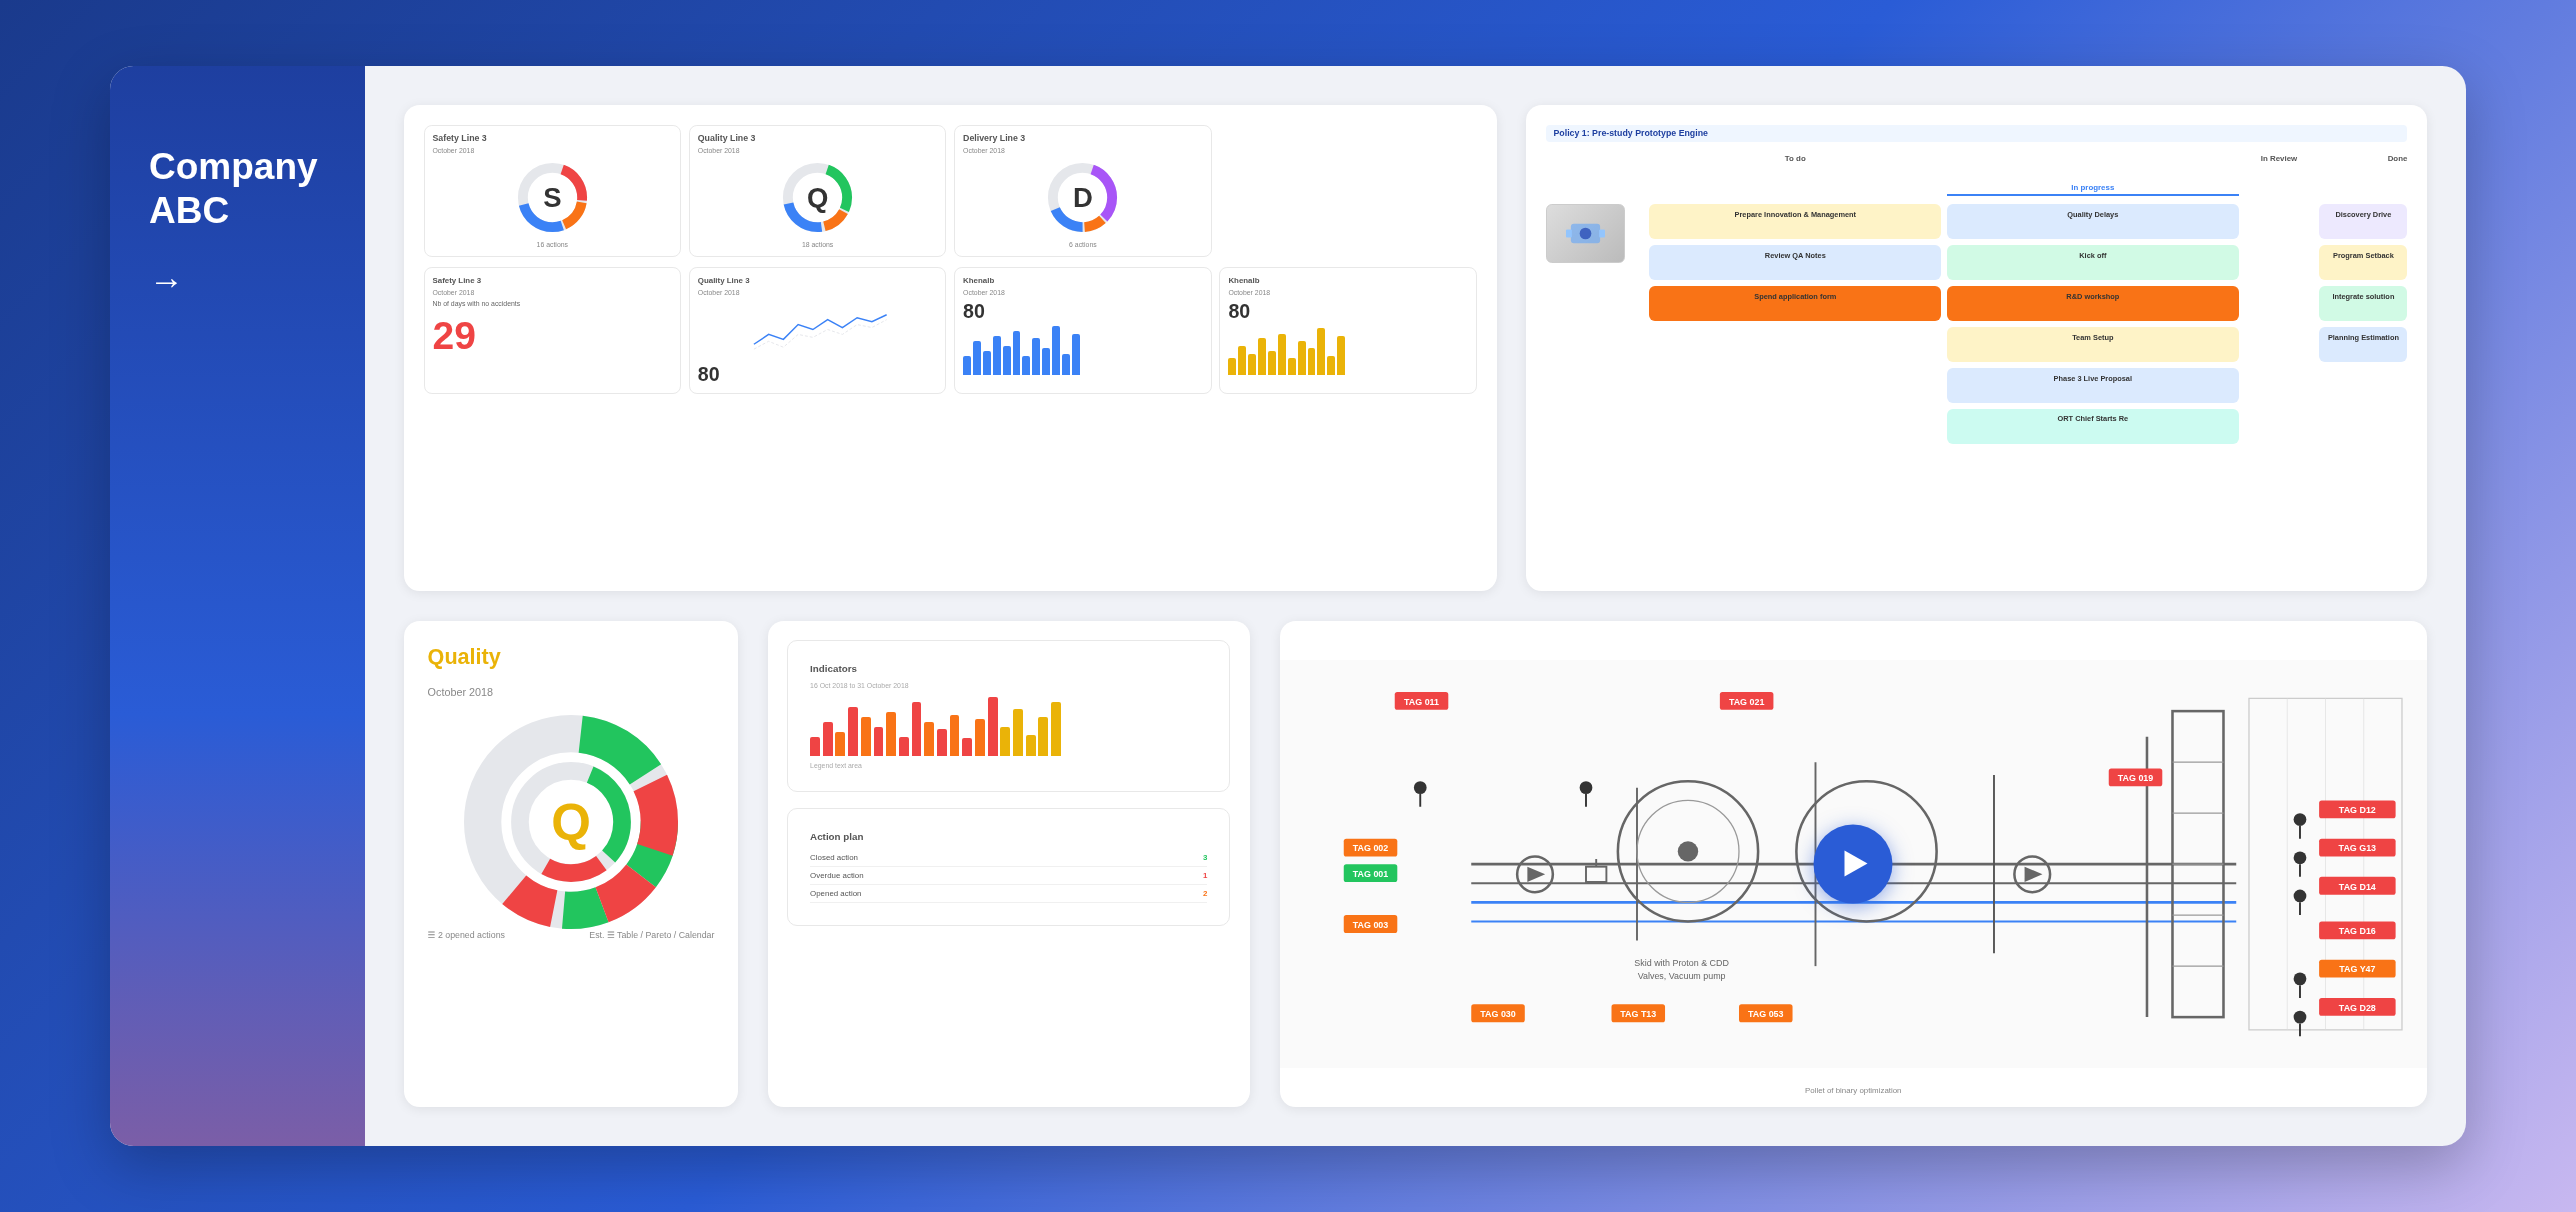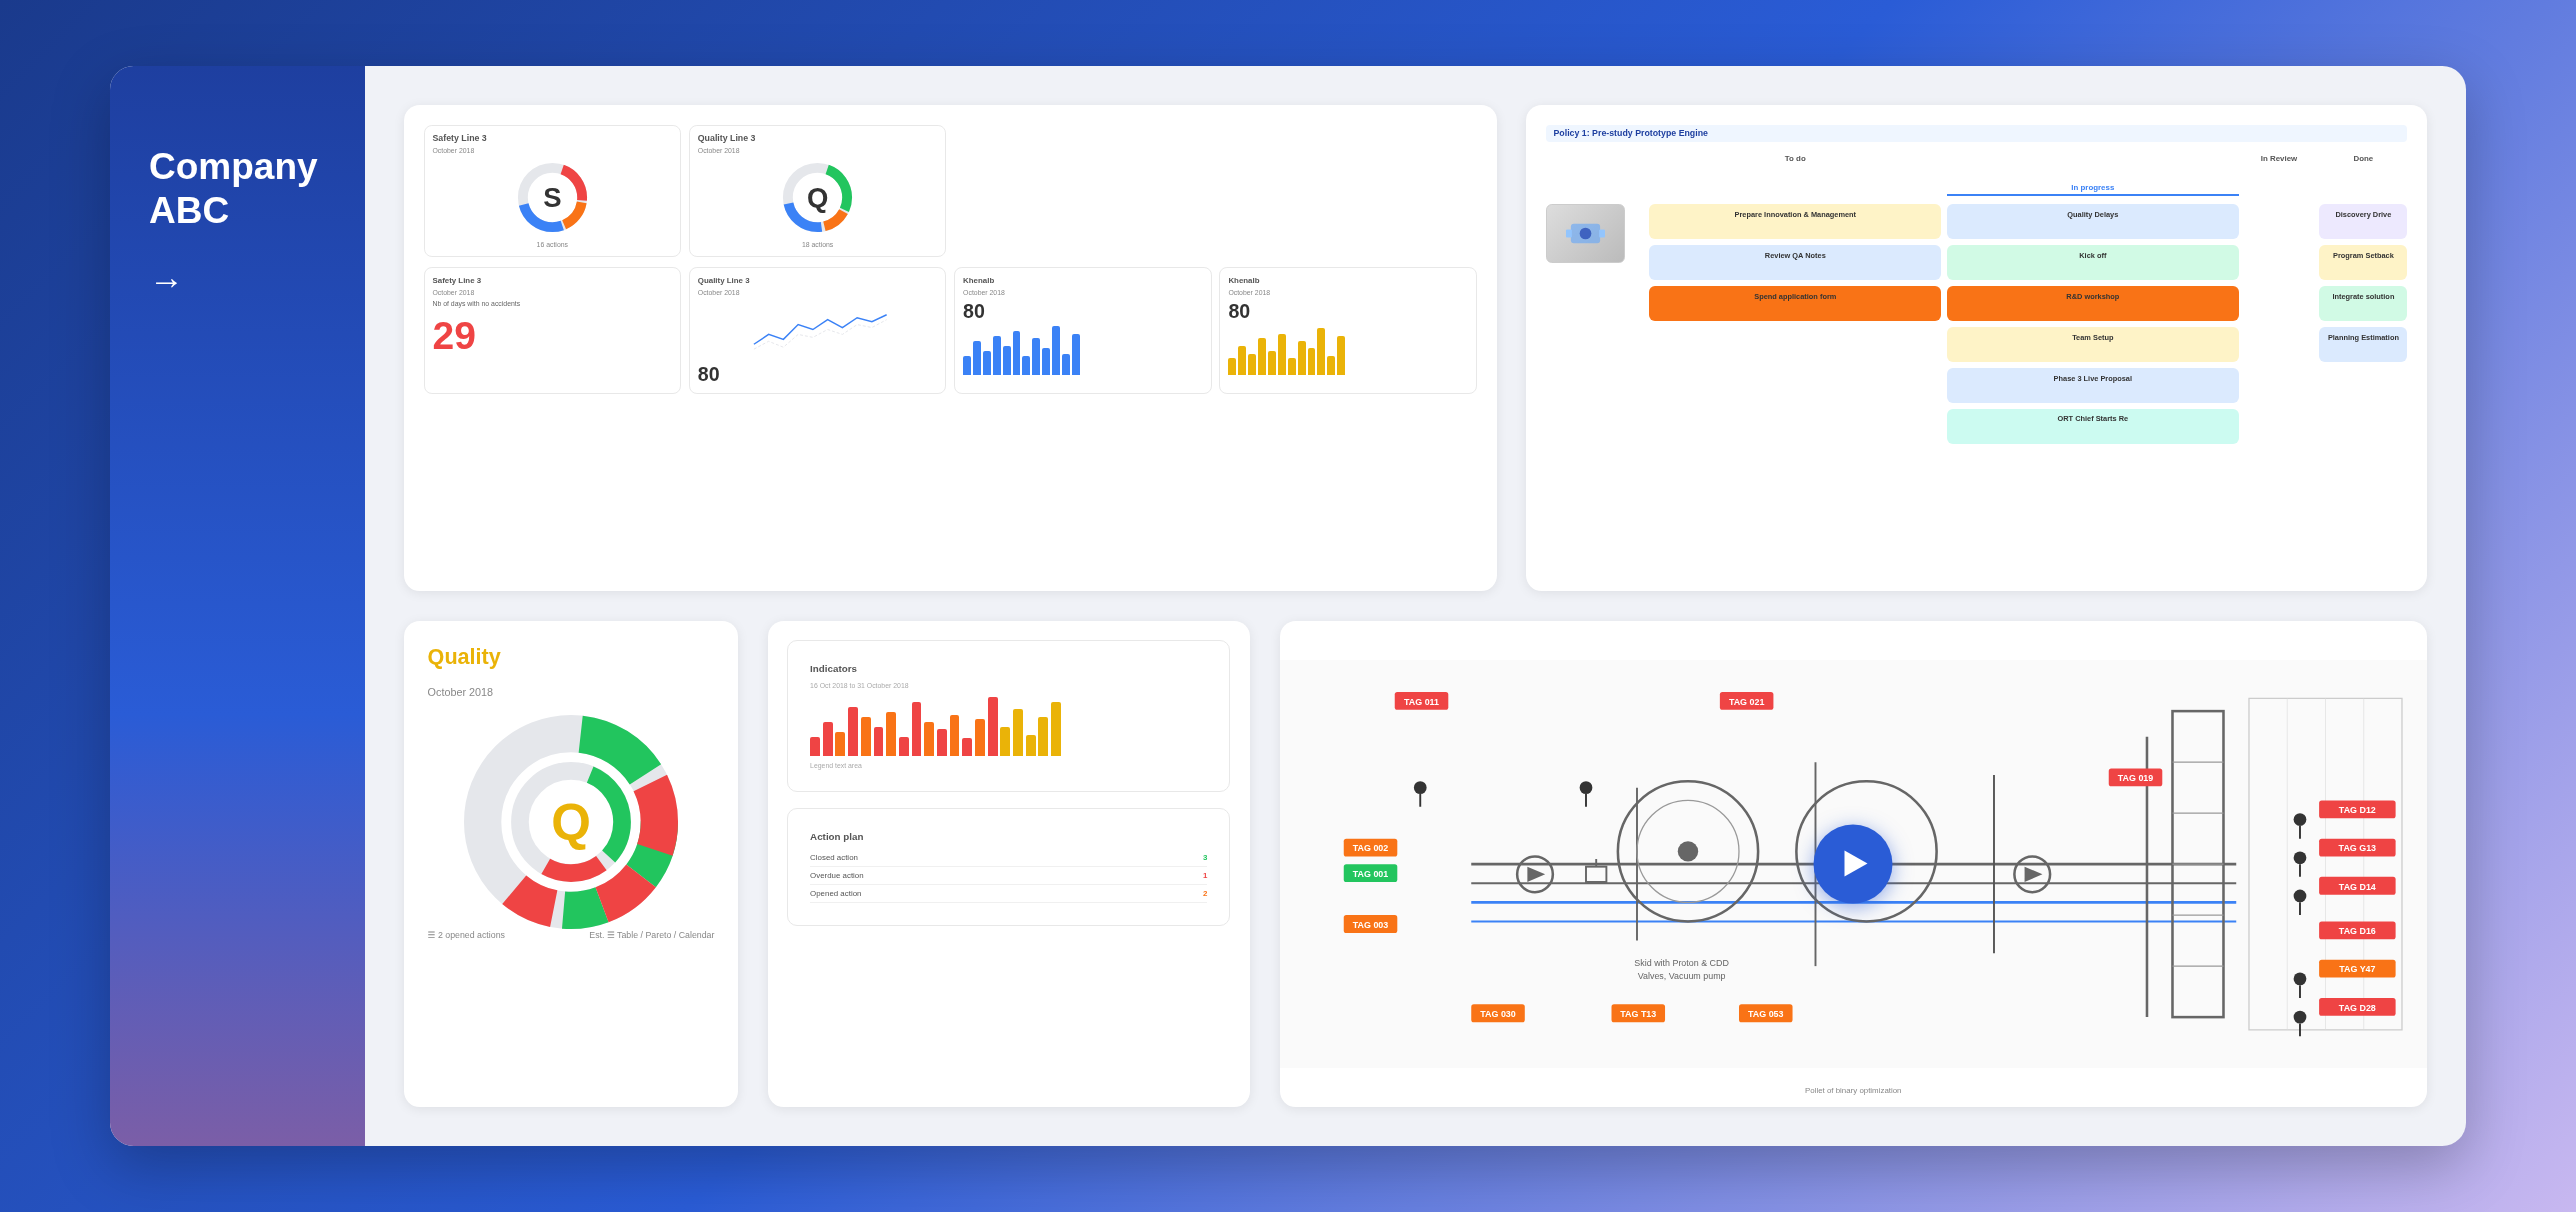--- a/index.html
+++ b/index.html
@@ -384,20 +384,35 @@
                 <circle cx="40" cy="40" r="30" fill="none" stroke="#22c55e" stroke-width="10" stroke-dasharray="50 138" stroke-dashoffset="-10" transform="rotate(-90 40 40)"></circle>
                 <circle cx="40" cy="40" r="30" fill="none" stroke="#f97316" stroke-width="10" stroke-dasharray="25 163" stroke-dashoffset="-62" transform="rotate(-90 40 40)"></circle>
                 <circle cx="40" cy="40" r="30" fill="none" stroke="#3b82f6" stroke-width="10" stroke-dasharray="45 143" stroke-dashoffset="-90" transform="rotate(-90 40 40)"></circle>
                 <circle cx="40" cy="40" r="18" fill="white"></circle>
               </svg>
               <div class="donut-letter">Q</div>
             </div>
             <div class="metric-actions">18 actions</div>
           </div>
 
+          <div class="metric-item">
+            <div class="metric-label">Delivery Line 3</div>
+            <div class="metric-sublabel">October 2018</div>
+            <div class="donut-container">
+              <svg width="79" height="79" viewBox="0 0 80 80">
+                <circle cx="40" cy="40" r="30" fill="none" stroke="#e5e7eb" stroke-width="10"></circle>
+                <circle cx="40" cy="40" r="30" fill="none" stroke="#a855f7" stroke-width="10" stroke-dasharray="60 128" stroke-dashoffset="-10" transform="rotate(-90 40 40)"></circle>
+                <circle cx="40" cy="40" r="30" fill="none" stroke="#f97316" stroke-width="10" stroke-dasharray="20 168" stroke-dashoffset="-72" transform="rotate(-90 40 40)"></circle>
+                <circle cx="40" cy="40" r="30" fill="none" stroke="#3b82f6" stroke-width="10" stroke-dasharray="35 153" stroke-dashoffset="-94" transform="rotate(-90 40 40)"></circle>
+                <circle cx="40" cy="40" r="18" fill="white"></circle>
+              </svg>
+              <div class="donut-letter">D</div>
+            </div>
+            <div class="metric-actions">6 actions</div>
+          </div>
 
         </div>
 
         <div class="charts-row">
 
           <div class="chart-item">
             <div class="chart-title">Safety Line 3</div>
             <div class="chart-subtitle">October 2018</div>
             <div class="big-number-label">Nb of days with no accidents</div>
             <div class="big-number">29</div>
@@ -456,21 +471,21 @@
       </div>
 
       <div class="kanban-card">
         <div style="font-size:8.8px;font-weight:700;color:#1e3fa0;margin-bottom:11.8px;padding:3.9px 7.9px;background:#eff6ff;border-radius:3.9px;">Policy 1: Pre-study Prototype Engine</div>
 
         <div style="display:grid;grid-template-columns:98px 1fr 1fr 69px 88px;gap:5.9px;margin-bottom:7.9px;">
           <div style="font-size:7.9px;color:#888;"></div>
           <div style="font-size:7.9px;font-weight:600;color:#555;text-align:center;">To do</div>
           <div style="font-size:7.9px;font-weight:600;color:#3b82f6;text-align:center;border-bottom:2px solid #3b82f6;padding-bottom:2px;margin-top:29px;">In progress</div>
           <div style="font-size:7.9px;font-weight:600;color:#555;text-align:center;">In Review</div>
-          <div style="font-size:7.9px;font-weight:600;color:#555;text-align:center;">Done</div>
+          <div style="font-size:7.9px;font-weight:600;color:#555;text-align:right;">Done</div>
         </div>
 
         <div style="display:grid;grid-template-columns:98px 1fr 1fr 69px 88px;gap:5.9px;align-items:start;">
 
           <div class="kanban-image-col">
             <div class="kanban-image-item">
               <svg width="49" height="39" viewBox="0 0 50 40">
                 <rect x="10" y="10" width="30" height="20" rx="3" fill="#60a5fa" opacity="0.6"></rect>
                 <circle cx="25" cy="20" r="6" fill="#1e40af" opacity="0.7"></circle>
                 <rect x="5" y="16" width="6" height="8" rx="1" fill="#93c5fd"></rect>

